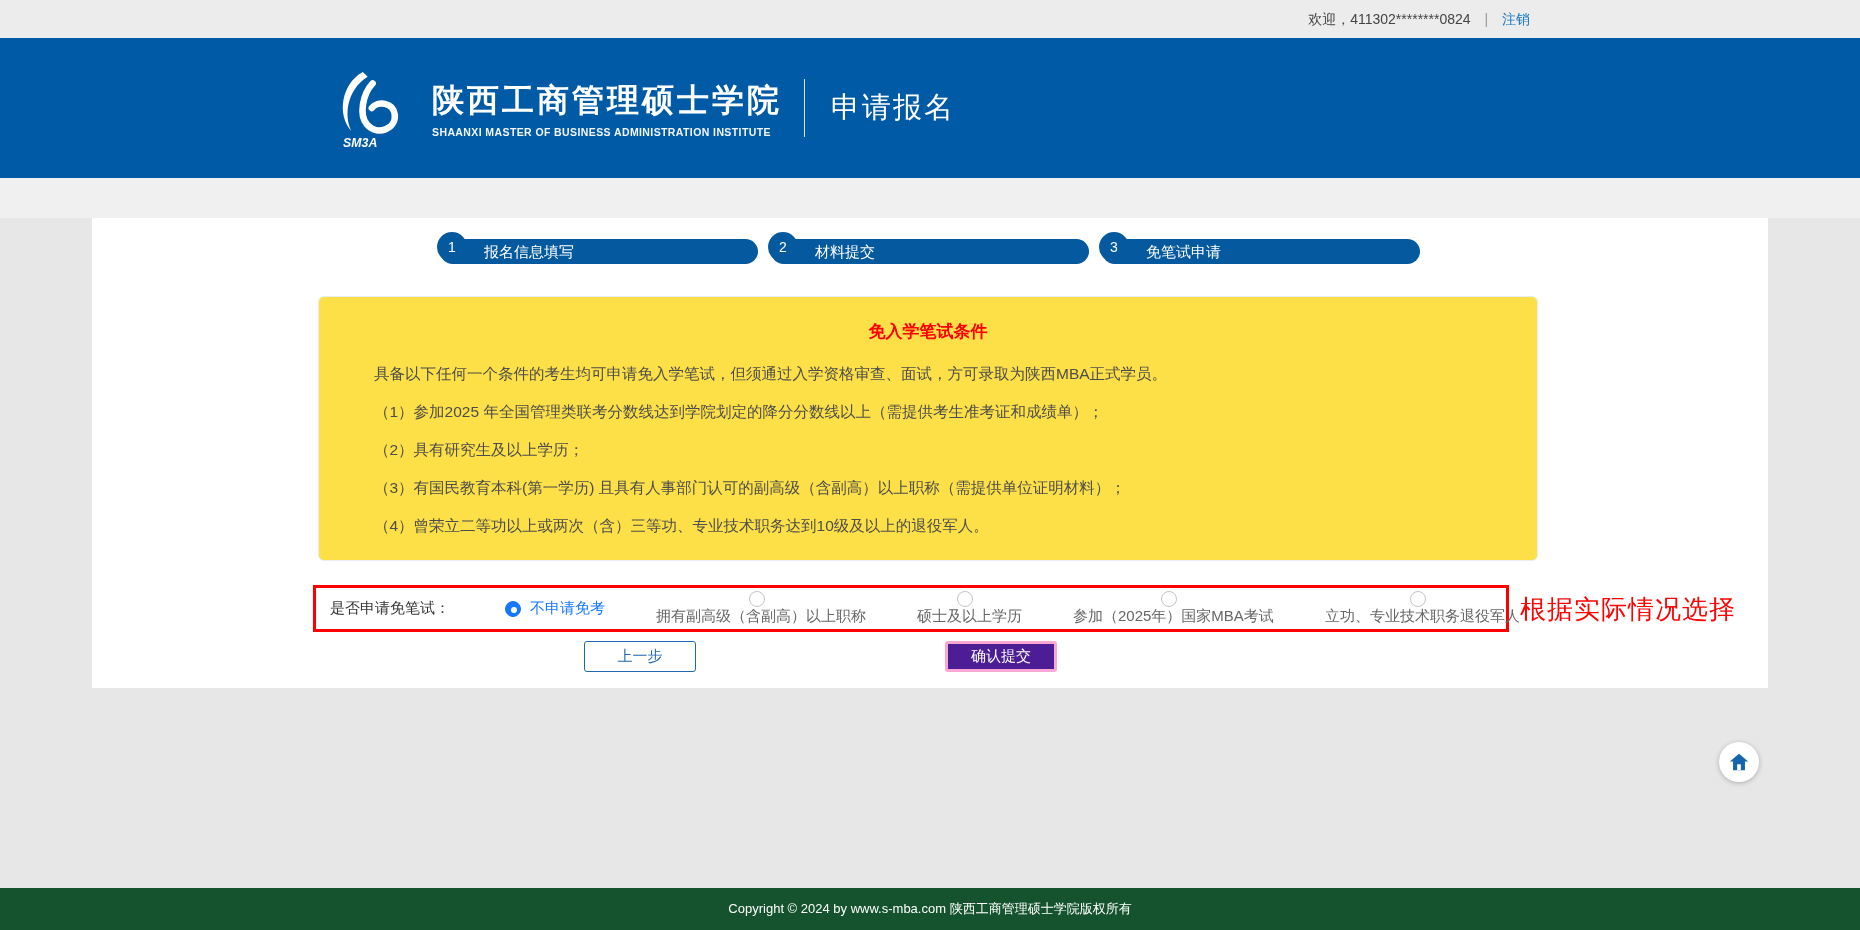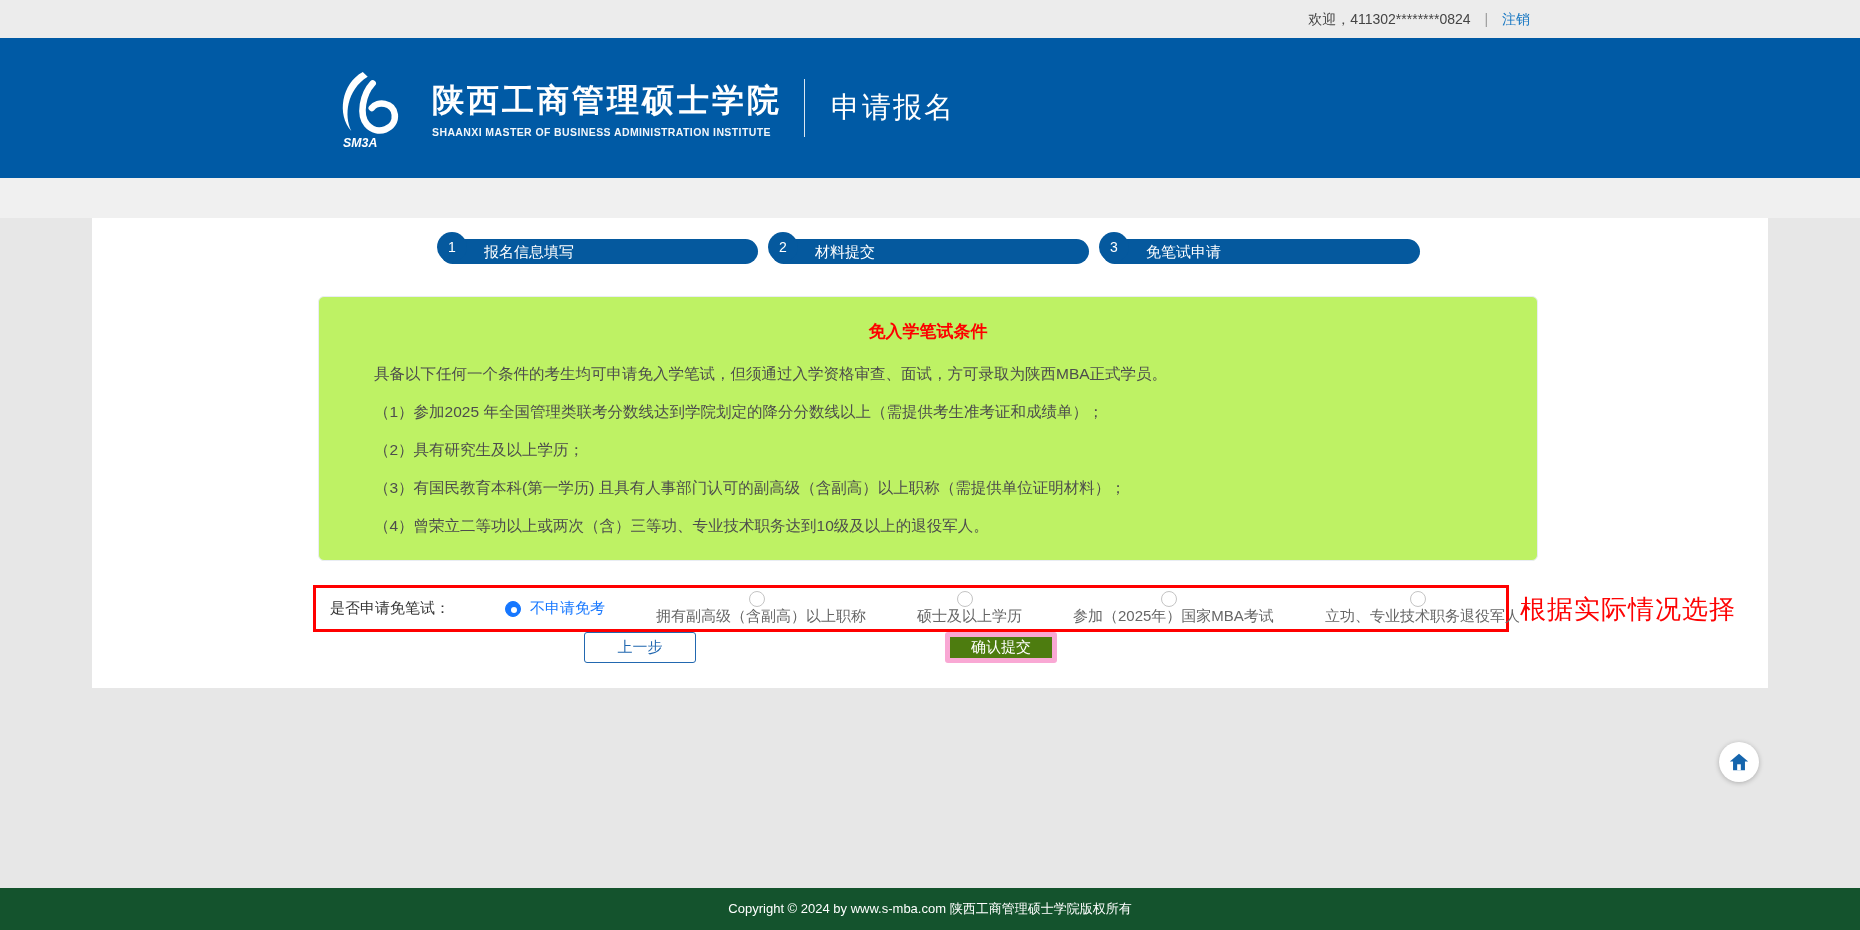--- a/index.html
+++ b/index.html
@@ -28,44 +28,44 @@
   .main { position:relative; height:670px; background:#e7e7e7; }
   .card { width:1676px; height:470px; margin:0 auto; background:#fff; position:relative; }
   
   .steps { display:flex; justify-content:center; gap:13px; padding-top:21px; height:50px; }
   .step { position:relative; width:318px; height:25px; background:#05599e; border-radius:13px; cursor:pointer; }
   .step-num { position:absolute; left:-3px; top:-7px; width:30px; height:30px; border-radius:50%;
               background:#05599e; color:#fff; font-size:14px; display:flex; align-items:center; justify-content:center; }
   .step-label { color:#fff; font-size:15px; line-height:25px; padding-left:44px; }
   
   .cond-box { width:1220px; margin:28px 0 0 226px; height:265px; border:1px solid #e9edf3;
-              border-radius:6px; background:#bef264; padding:23px 55px 0 55px; }
+              border-radius:6px; background:#fde047; padding:23px 55px 0 55px; }
   .cond-title { text-align:center; color:#fe0000; font-weight:bold; font-size:17px; }
   .cond-intro { margin-top:21px; font-size:15.5px; color:#4d4d4d; }
   .cond-item { margin-top:17px; font-size:15.5px; color:#4d4d4d; }
   
   .choice-row { position:relative; width:1196px; height:47px; margin:24px 0 0 221px;
                 border:3px solid #ff0000; display:flex; align-items:center; padding-left:14px; font-size:15px; }
   .q-label { color:#333; white-space:nowrap; }
   .opt { display:flex; align-items:center; white-space:nowrap; cursor:pointer; }
   .opt + .opt { margin-left:42px;flex-direction:column; }
   .opt.first { margin-left:55px; }
   .radio { width:16px; height:16px; border-radius:50%; border:1px solid #c4c4c4; background:#fff; position:relative; flex:0 0 auto; }
   .radio.checked { background:#1677ff; border-color:#1677ff; }
   .radio.checked::after { content:''; position:absolute; left:5px; top:5px; width:6px; height:6px; border-radius:50%; background:#fff; }
   .opt-label { margin-left:9px; color:#666; }
   .opt-label.sel { color:#1677ff; }
   .annotation { position:absolute; left:calc(100% + 14px); top:50%; transform:translateY(-50%);
                 color:#fd0303; font-size:26px; white-space:nowrap; letter-spacing:1px; }
   
-  .btn-row { position:relative; height:31px; }
+  .btn-row { position:relative; margin-top:9px; height:31px; }
   .btn { position:absolute; height:31px; width:112px; font-size:15px; border-radius:3px; cursor:pointer;
          font-family:inherit; }
   .btn-prev { left:492px; background:#fff; border:1px solid #2268b0; color:#2268b0; }
-  .btn-submit { left:853px; background:#4d7c0f; border:5px solid #f9a8d4; color:#fff; }
+  .btn-submit { left:853px; background:#4c1d95; border:3px solid #f9a8d4; color:#fff; }
   
   .home-btn { position:absolute; left:1719px; top:742px; width:40px; height:40px; border-radius:50%;
               background:#fff; box-shadow:0 1px 5px rgba(0,0,0,.25); display:flex; align-items:center; justify-content:center; cursor:pointer; }
   
   .footer { position:absolute; left:0; bottom:0; width:100%; height:42px; background:#14532d;
             color:#fff; font-size:13px; text-align:center; line-height:42px; }
 </style>
 </head>
 <body>
 

